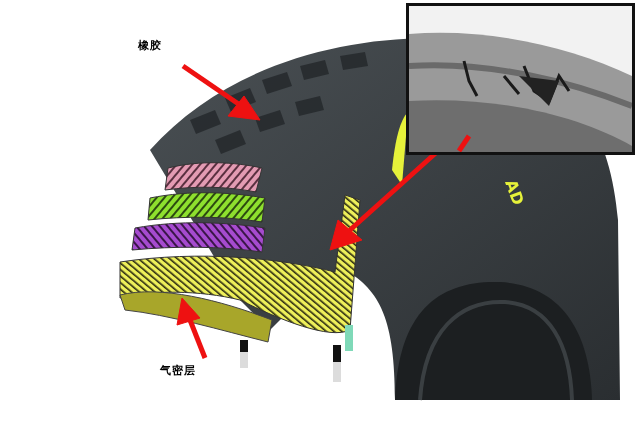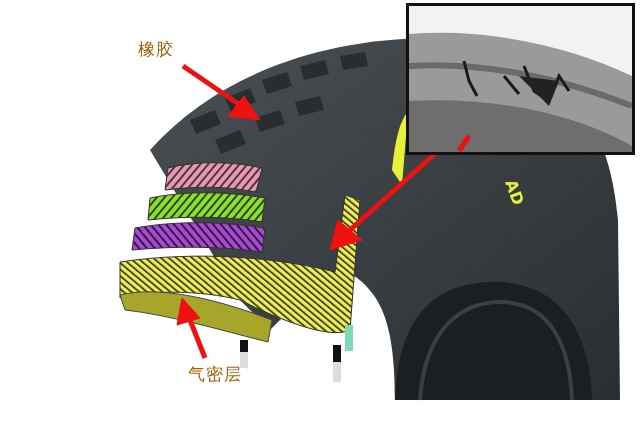--- a/index.html
+++ b/index.html
@@ -1,22 +1,22 @@
 <!DOCTYPE html>
 <html><head>
   <meta charset="utf-8">
   <style>
     html, body { margin: 0; padding: 0; background: #ffffff; }
     body { width: 640px; height: 425px; position: relative; overflow: hidden;
            font-family: "DejaVu Sans", sans-serif; }
     #stage { position: absolute; left: 0; top: 0; width: 640px; height: 425px; }
-    .label { position: absolute; font-size: 17px; color: #a16207; font-weight: normal;
+    .label { position: absolute; font-size: 11px; color: #000000; font-weight: bold;
              font-family: "DejaVu Sans", sans-serif; letter-spacing: 1px; }
     #label-rubber { left: 138px; top: 38px; }
-    #label-liner  { left: 160px; top: 363px; margin-left: 28px; }
+    #label-liner  { left: 160px; top: 363px; }
     #inset { position: absolute; left: 406px; top: 3px; width: 229px; height: 152px;
              border: 3px solid #111; box-sizing: border-box; overflow: hidden;
              background: #d8d8d8; }
   </style>
 </head>
 <body>
 
 <svg id="stage" viewBox="0 0 640 425" xmlns="http://www.w3.org/2000/svg">
   <defs>
     <linearGradient id="tireGrad" x1="0" y1="0" x2="1" y2="1">

